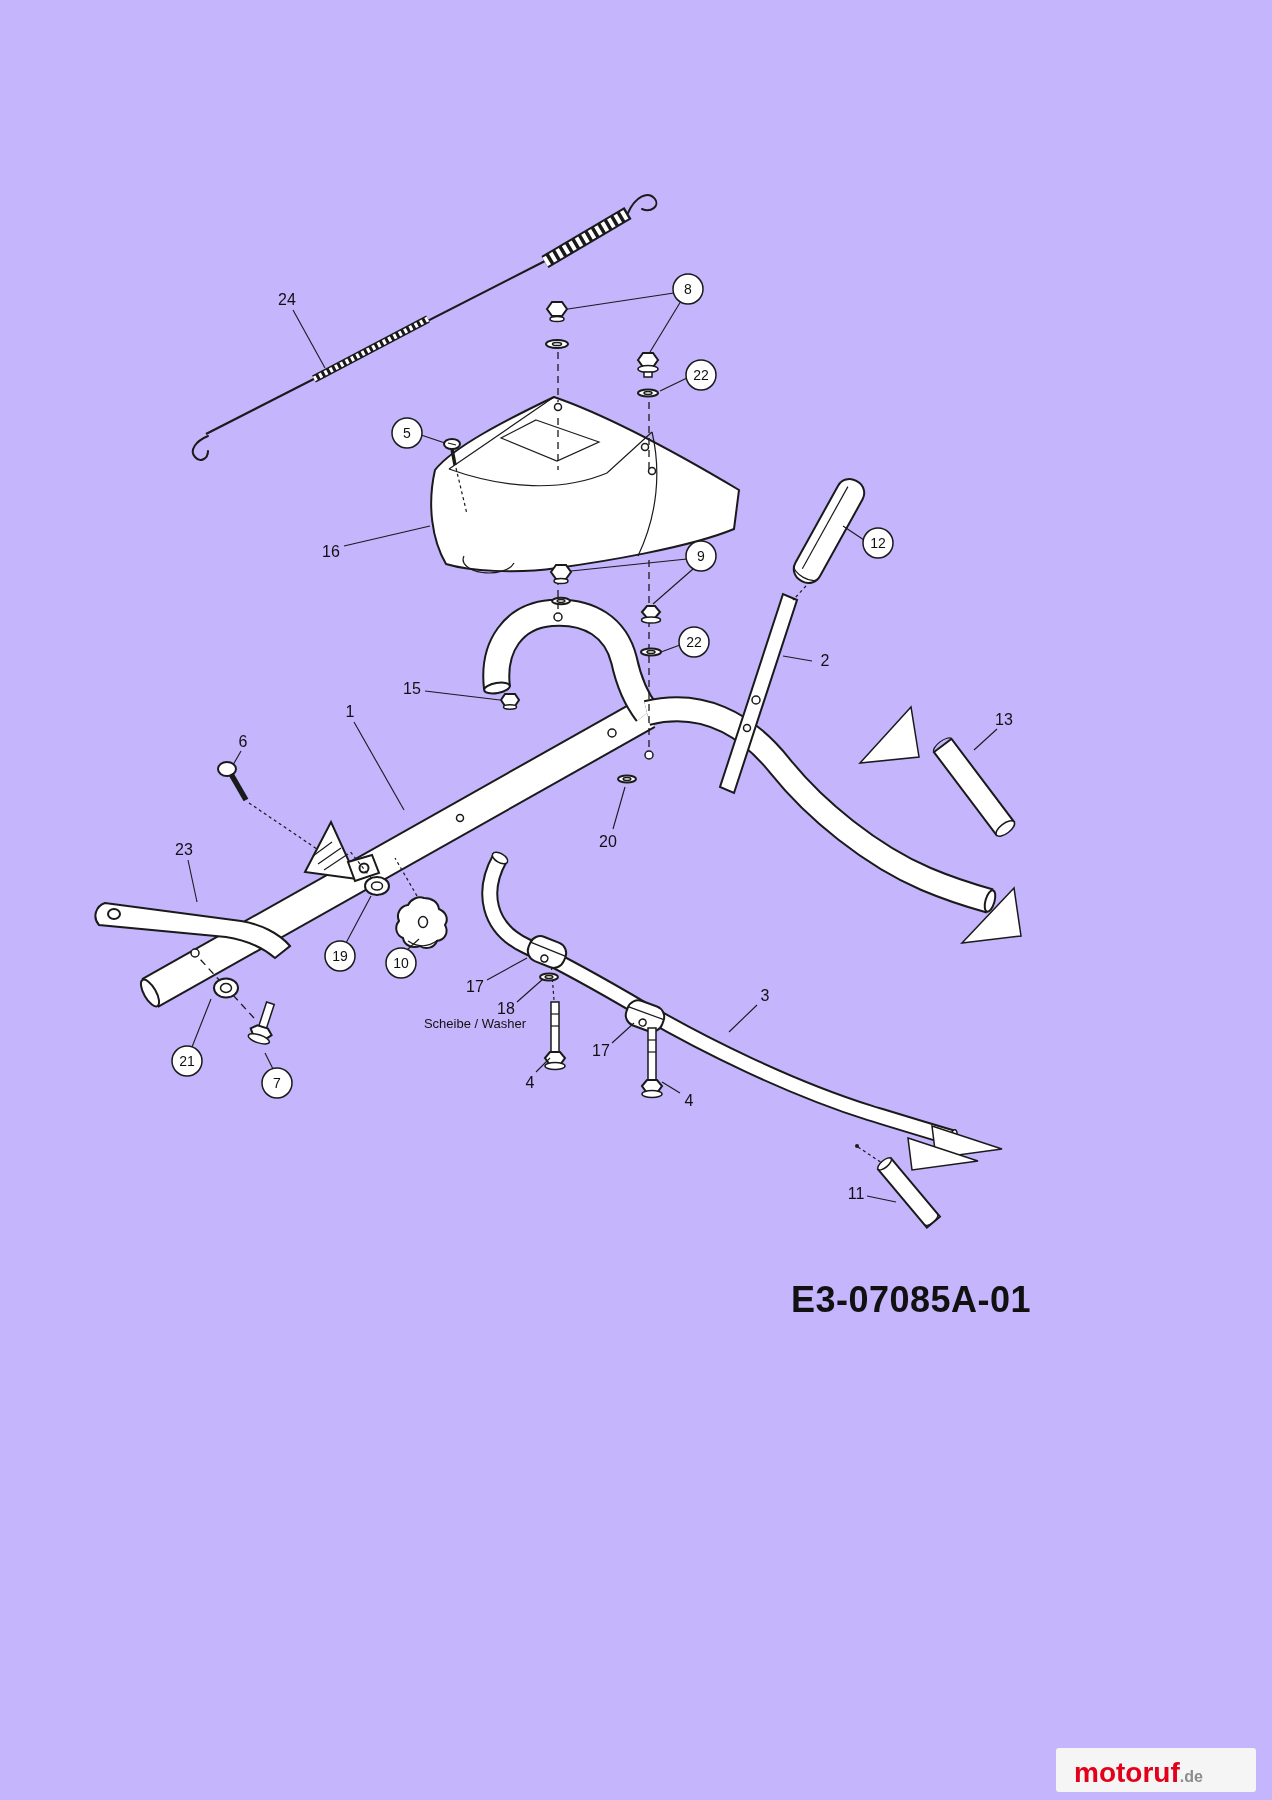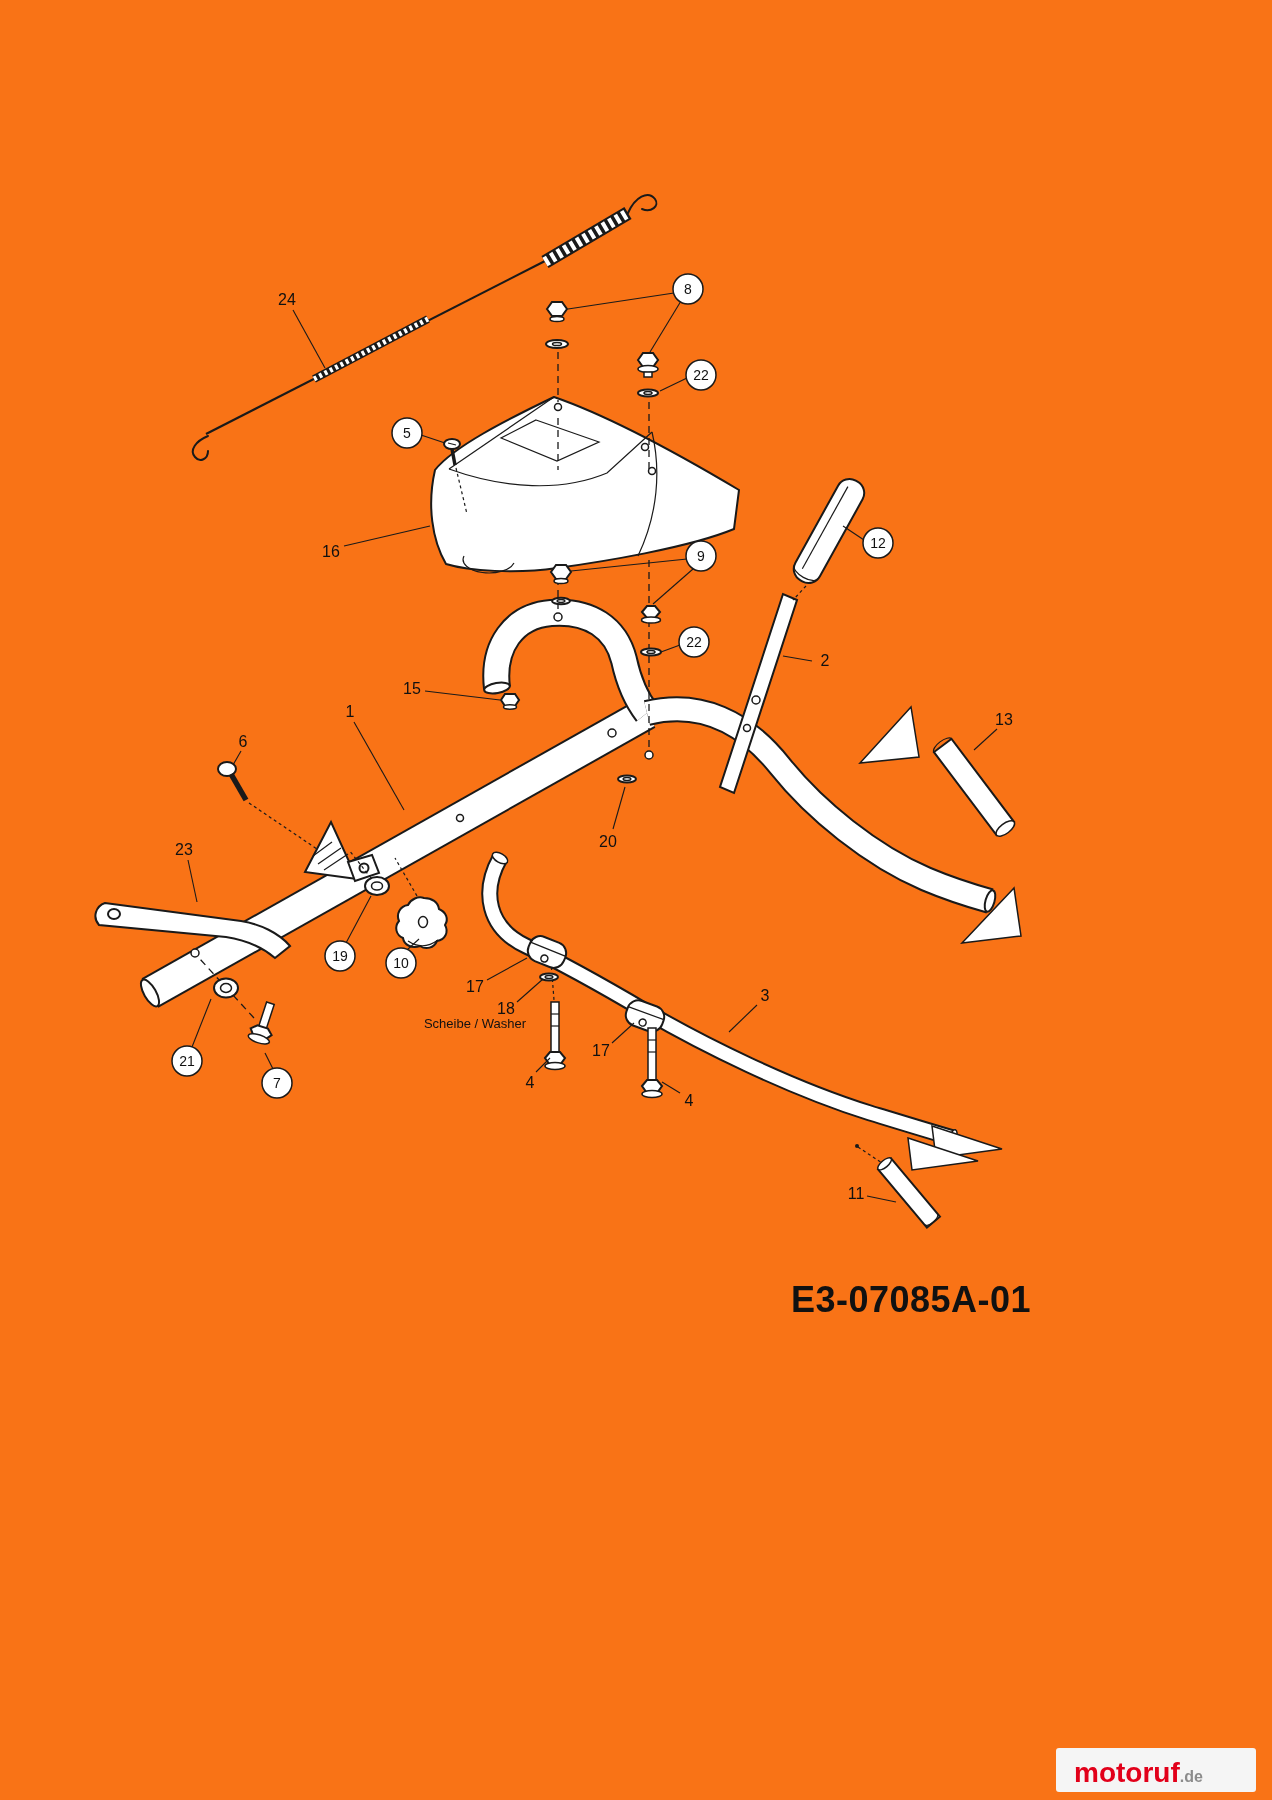--- a/index.html
+++ b/index.html
@@ -1,16 +1,16 @@
 <!DOCTYPE html>
 <html><head>
 <meta charset="utf-8">
 <style>
   html,body{margin:0;padding:0;background:#e8e8e8}
-  .page{position:relative;width:1272px;height:1800px;background:#f97316;
+  .page{position:relative;width:1272px;height:1800px;background:#c4b5fd;
         font-family:"Liberation Sans",sans-serif;overflow:hidden;margin:0 auto}
   svg{display:block}
   .ln{stroke:#1a1a1a;stroke-width:2;fill:none;stroke-linecap:round}
   .thin{stroke:#1a1a1a;stroke-width:1.2;fill:none}
   .fw{fill:#fff;stroke:#1a1a1a;stroke-width:2}
   .fw15{fill:#fff;stroke:#1a1a1a;stroke-width:1.5}
   .tube-o{stroke:#1a1a1a;fill:none}
   .tube-i{stroke:#fff;fill:none}
   .dash{stroke:#1a1a1a;stroke-width:1.3;fill:none;stroke-dasharray:7 5}
   .dash2{stroke:#1a1a1a;stroke-width:1.2;fill:none;stroke-dasharray:3 3}

